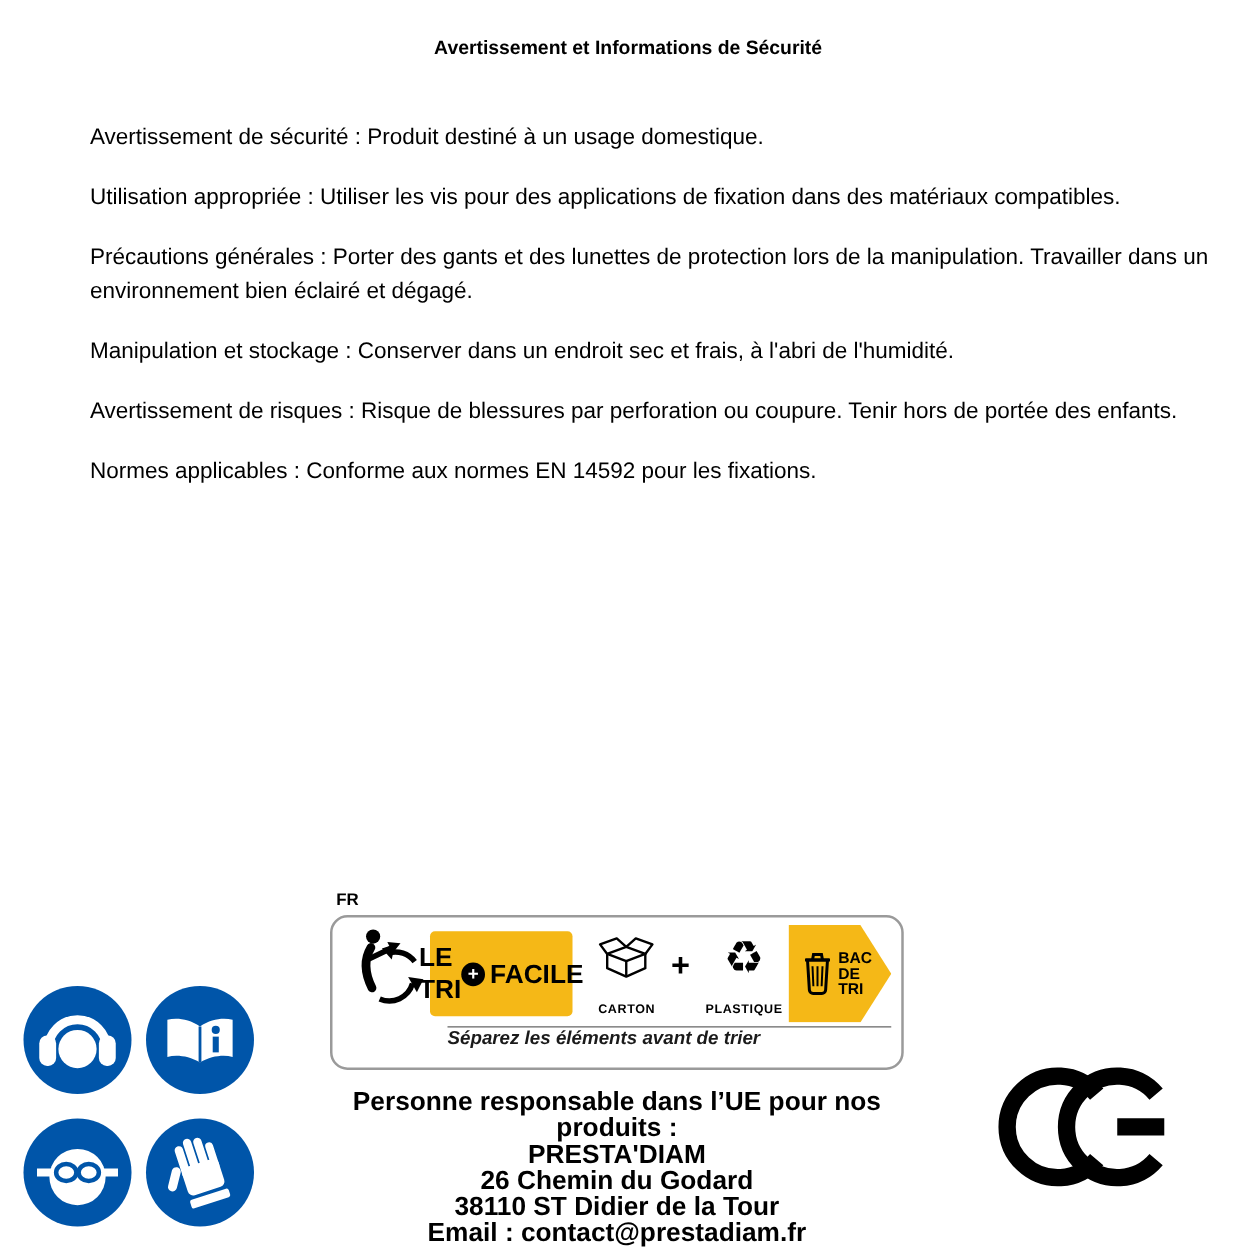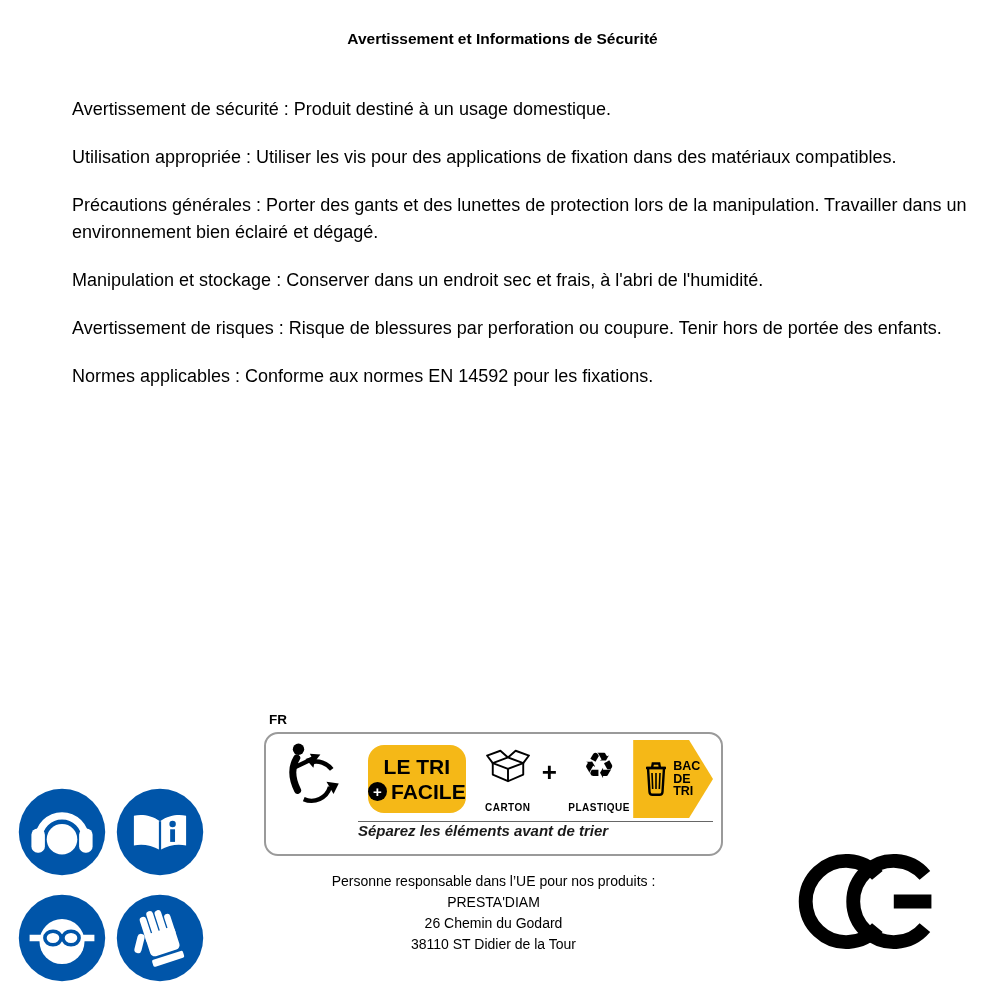--- a/index.html
+++ b/index.html
@@ -20,43 +20,43 @@
   .picto svg { width:90px; height:90px; display:block; }
   .picto-bg { fill:var(--blue); }
 
   
   .fr-label { position:absolute; left:269px; top:712px; font-size:13.5px; font-weight:700; }
   .badge { position:absolute; left:264px; top:732px; width:459px; height:124px;
     background:#fff; border:2px solid #9a9a9a; border-radius:14px; padding:5px 8px 4px 8px; }
   .badge-row { display:flex; align-items:center; height:80px; }
   .triman { width:76px; display:flex; justify-content:center; }
   .triman svg { width:70px; height:82px; }
-  .tri-pill { width:114px; height:68px; background:var(--yellow); border-radius:16px;
-    display:flex; flex-direction:column; align-items:center; justify-content:center;
-    font-weight:700; font-size:21px; line-height:25px;margin-left:24px; }
+  .tri-pill { width:114px; height:68px; background:var(--yellow); border-radius:4px;
+    display:flex; align-items:center; justify-content:center;
+    font-weight:700; font-size:21px; line-height:25px; }
   .tri-line2 { display:flex; align-items:center; gap:4px; }
   .plus-circle { width:19px; height:19px; border-radius:50%; background:#000; color:#fff;
     display:inline-flex; align-items:center; justify-content:center; font-size:15px; font-weight:700; }
   .mat { width:82px; margin-left:8px; display:flex; flex-direction:column; align-items:center; }
   .mat svg { display:block; }
   .mat-label { font-size:10px; font-weight:700; letter-spacing:0.5px; margin-top:16px; }
   .mid-plus { font-size:26px; font-weight:700; margin:0 0 14px 0; }
   .recycle-glyph { font-size:36px; line-height:40px; height:40px; }
   .bin-arrow { margin-left:auto; width:94px; height:78px; background:var(--yellow);
     clip-path:polygon(0 0, 70% 0, 100% 50%, 70% 100%, 0 100%);
     display:flex; align-items:center; padding-left:10px; gap:4px; }
   .bin-arrow svg { width:26px; height:42px; }
   .bin-text { font-size:12.5px; font-weight:800; line-height:12.5px; }
   .tagline-row { margin-left:84px; margin-top:2px; border-top:1.5px solid #666;
     padding-top:0; text-align:left; font-style:italic; font-weight:700;
     font-size:15px; color:#1a1a1a; }
 
   
   .address { position:absolute; left:264px; top:871px; width:459px; text-align:center;
-    font-size:14px; font-weight:400; line-height:21px; }
+    font-size:21px; font-weight:700; line-height:21px; }
 
   
   .ce-wrap { position:absolute; left:797px; top:851px; }
   .ce-wrap svg { width:152px; height:101px; display:block; }
 </style>
 </head>
 <body>
 
 <div class="page">
 
@@ -169,20 +169,21 @@
       </div>
     </div>
     <div class="tagline-row">Séparez les éléments avant de trier</div>
   </div>
 
   <div class="address">
     <div>Personne responsable dans l’UE pour nos produits :</div>
     <div>PRESTA'DIAM</div>
     <div>26 Chemin du Godard</div>
     <div>38110 ST Didier de la Tour</div>
+    <div>Email : contact@prestadiam.fr</div>
   </div>
 
   <div class="ce-wrap">
     <svg viewBox="-1 4 152 102" fill="none" stroke="#000" stroke-width="14">
       <path d="M79.4,28.6 A41,41 0 1 0 79.4,81.4"></path>
       <path d="M127.4,28.6 A41,41 0 1 0 127.4,81.4"></path>
       <path d="M96,55 L134,55"></path>
     </svg>
   </div>
 

